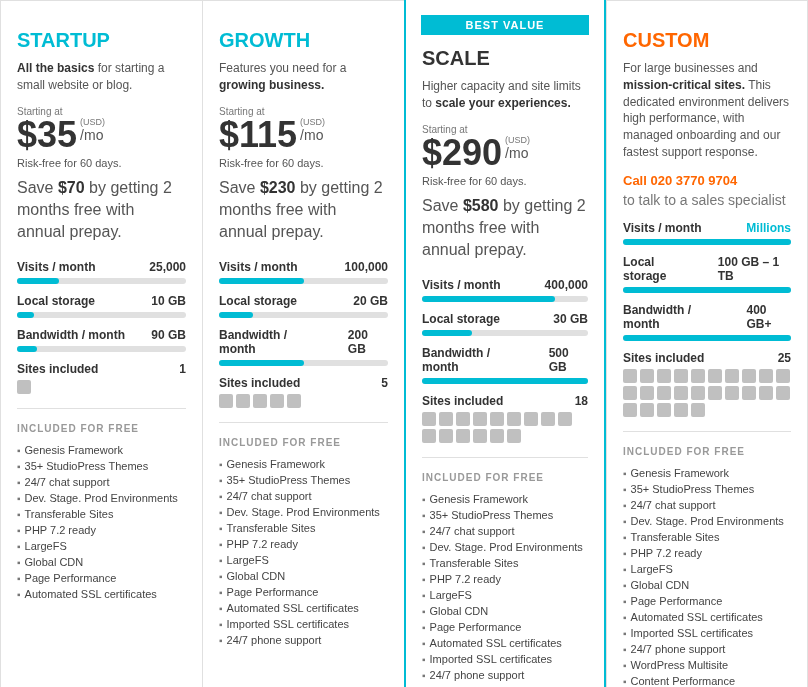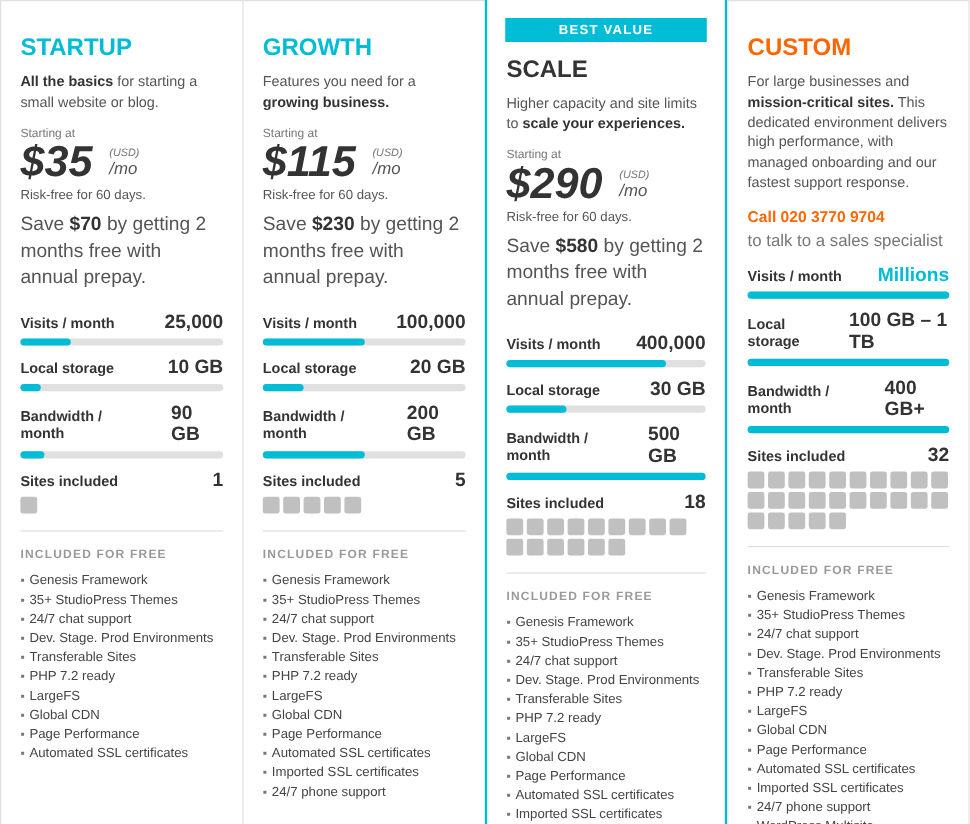--- a/index.html
+++ b/index.html
@@ -58,24 +58,23 @@
       line-height: 1.4;
     }
     .plan-desc strong { color: #333; }
     .price-usd {
       font-size: 9px;
       color: #777;
       vertical-align: super;
     }
     .price-row {
       display: flex;
-      align-items: center;
-      gap: 14px;
+      align-items: flex-start;
+      gap: 3px;
       margin-bottom: 4px;
-      font-style: italic;
     }
     .price-amount {
       font-size: 36px;
       font-weight: bold;
       color: #333;
       line-height: 1;
     }
     .price-mo {
       font-size: 14px;
       color: #555;
@@ -112,21 +111,21 @@
       align-items: center;
       margin-bottom: 4px;
       gap: 24px;
     }
     .metric-label {
       font-size: 12px;
       font-weight: bold;
       color: #333;
     }
     .metric-value {
-      font-size: 16px;
+      font-size: 12px;
       color: #333;
       font-weight: bold;
     }
     .metric-value.teal { color: #00bcd4; }
     .progress-bar-bg {
       height: 6px;
       background: #e0e0e0;
       border-radius: 3px;
       margin-bottom: 2px;
     }
@@ -431,21 +430,21 @@
         <span class="metric-label">Bandwidth / month</span>
         <span class="metric-value">400 GB+</span>
       </div>
       <div class="progress-bar-bg">
         <div class="progress-bar-fill" style="width:100%"></div>
       </div>
     </div>
       <div class="metric-row">
     <div class="metric-header">
       <span class="metric-label">Sites included</span>
-      <span class="metric-value">32</span>
+      <span class="metric-value">25</span>
     </div>
     <div class="sites-dots">
       <div class="site-dot"></div>
           <div class="site-dot"></div>
           <div class="site-dot"></div>
           <div class="site-dot"></div>
           <div class="site-dot"></div>
           <div class="site-dot"></div>
           <div class="site-dot"></div>
           <div class="site-dot"></div>

